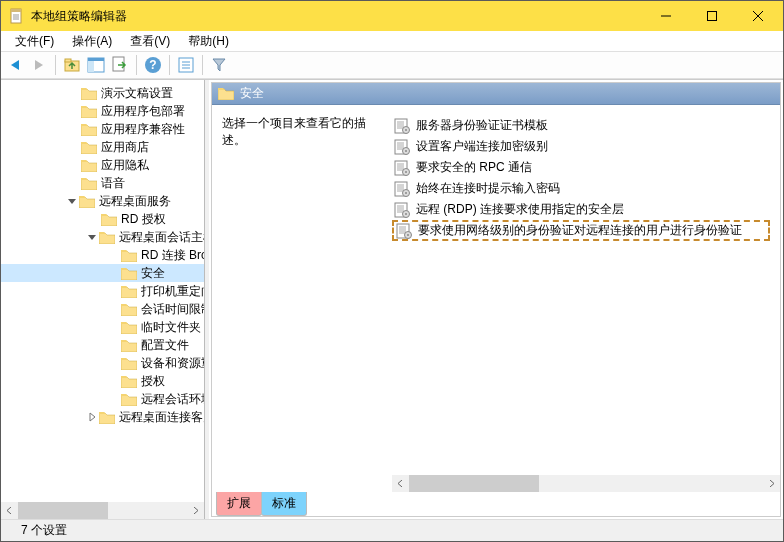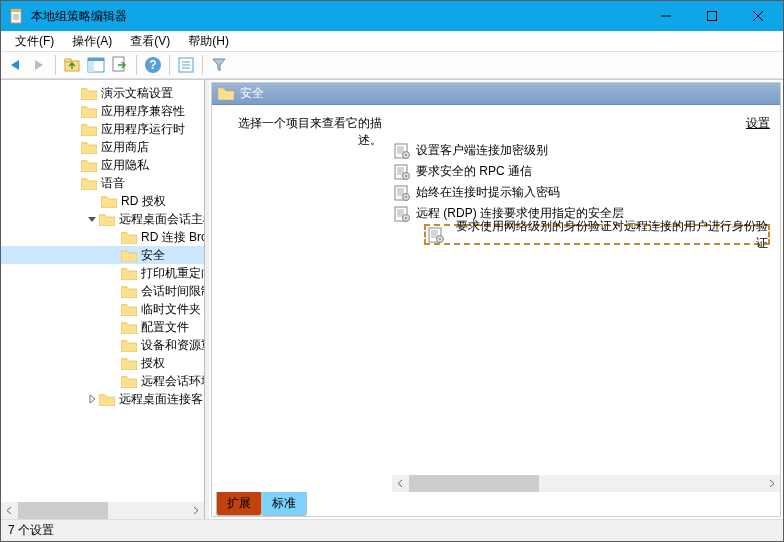--- a/index.html
+++ b/index.html
@@ -1,46 +1,46 @@
 <!DOCTYPE html>
 <html><head>
 <meta charset="utf-8">
 <style>
 * { margin: 0; padding: 0; box-sizing: border-box; font-family: "Microsoft YaHei", "Segoe UI", sans-serif; font-size: 12px; }
 body { background: #fff; width: 784px; height: 542px; display: flex; flex-direction: column; border: 1px solid #5a5a5a; }
-.titlebar { height: 30px; display: flex; align-items: center; padding: 0 2px 0 8px; background: #0ea5e9; }
+.titlebar { height: 30px; display: flex; align-items: center; padding: 0 2px 0 8px; background: #fde047; }
 .titlebar .app-icon { width: 16px; height: 16px; margin-right: 6px; }
 .titlebar .title { flex: 1; color: #000; }
 .win-btns { display: flex; }
 .win-btn { width: 46px; height: 30px; display: flex; align-items: center; justify-content: center; }
 .menubar { height: 20px; display: flex; align-items: center; padding: 0 6px; gap: 2px; }
 .menu-item { padding: 2px 8px; color: #000; }
 .toolbar { height: 28px; display: flex; align-items: center; padding: 0 4px; gap: 4px; border-top: 1px solid #e0e0e0; border-bottom: 1px solid #e0e0e0; background: #fdfdfd; }
 .tool-sep { width: 1px; height: 20px; background: #d0d0d0; margin: 0 2px; }
 .main { flex: 1; display: flex; overflow: hidden; border-top: 1px solid #ccc; }
 .left-pane { width: 204px; border-right: 1px solid #bbb; overflow: hidden; position: relative; }
 .tree { padding: 4px 0; }
 .tree-row { display: flex; align-items: center; height: 18px; padding-right: 4px; white-space: nowrap; }
 .tree-row.selected { background: #cce8ff; }
 .expander { width: 14px; height: 14px; display: inline-flex; align-items: center; justify-content: center; flex-shrink: 0; }
 .folder-icon { width: 16px; height: 13px; margin-right: 4px; flex-shrink: 0; }
 .tree-label { color: #000; }
 .splitter { width: 4px; background: #f0f0f0; cursor: ew-resize; }
 .right-pane { flex: 1; display: flex; flex-direction: column; border: 1px solid #ccc; margin: 2px; }
 .right-header { background: linear-gradient(#9db7d6, #7b9dc7); color: #fff; height: 22px; display: flex; align-items: center; padding-left: 6px; gap: 6px; border-bottom: 1px solid #6a8ab0; }
-.right-body { flex: 1; display: flex; padding: 10px; overflow: hidden; position: relative; text-align: right; }
+.right-body { flex: 1; display: flex; padding: 10px; overflow: hidden; position: relative; }
 .desc-col { width: 170px; padding-right: 10px; }
 .list-col { flex: 1; }
 .list-header { text-decoration: underline; color: #000; margin-bottom: 8px; }
 .list-item { display: flex; align-items: center; height: 21px; gap: 6px; padding-left: 2px; }
-.list-item.highlighted { border: 2px dashed #c78a2d; margin-left: 32px; }
+.list-item.highlighted { border: 2px dashed #c78a2d; }
 .tabs { height: 24px; display: flex; align-items: flex-start; padding-left: 4px; }
 .tab { padding: 3px 10px; border: 1px solid #bbb; border-top: none; background: #7dd3fc; margin-right: -1px; border-radius: 0 0 3px 3px; }
-.tab.active { background: #c2410c; }
-.statusbar { height: 22px; display: flex; align-items: center; padding: 0 7px; border-top: 1px solid #ddd; background: #f0f0f0; }
+.tab.active { background: #fca5a5; }
+.statusbar { height: 22px; display: flex; align-items: center; padding: 0 20px; border-top: 1px solid #ddd; background: #f0f0f0; }
 .scrollbar-h { position: absolute; bottom: 0; left: 0; right: 0; height: 17px; background: #f0f0f0; display: flex; align-items: center; }
 .sb-btn { width: 17px; height: 17px; background: #f0f0f0; display: flex; align-items: center; justify-content: center; }
 .sb-track { flex: 1; height: 17px; background: #f0f0f0; position: relative; }
 .sb-thumb { position: absolute; height: 17px; background: #cdcdcd; }
 </style>
 </head>
 <body>
 
 <div class="titlebar">
   <svg class="app-icon" viewBox="0 0 16 16">
@@ -128,53 +128,65 @@
             <path d="M0 1 L5 1 L7 3 L0 3 Z" fill="#f5d471"></path>
           </svg>
           <span class="tree-label">演示文稿设置</span>
         </div>
         <div class="tree-row">
           <span style="display:inline-block;width:80px;flex-shrink:0"></span>
           <svg class="folder-icon" viewBox="0 0 16 13">
             <path d="M0 2 L6 2 L8 4 L16 4 L16 13 L0 13 Z" fill="#fce08f" stroke="#c9a93e" stroke-width="0.5"></path>
             <path d="M0 1 L5 1 L7 3 L0 3 Z" fill="#f5d471"></path>
           </svg>
+          <span class="tree-label">应用程序包部署</span>
+        </div>
+        <div class="tree-row">
+          <span style="display:inline-block;width:80px;flex-shrink:0"></span>
+          <svg class="folder-icon" viewBox="0 0 16 13">
+            <path d="M0 2 L6 2 L8 4 L16 4 L16 13 L0 13 Z" fill="#fce08f" stroke="#c9a93e" stroke-width="0.5"></path>
+            <path d="M0 1 L5 1 L7 3 L0 3 Z" fill="#f5d471"></path>
+          </svg>
           <span class="tree-label">应用程序兼容性</span>
         </div>
         <div class="tree-row">
           <span style="display:inline-block;width:80px;flex-shrink:0"></span>
           <svg class="folder-icon" viewBox="0 0 16 13">
             <path d="M0 2 L6 2 L8 4 L16 4 L16 13 L0 13 Z" fill="#fce08f" stroke="#c9a93e" stroke-width="0.5"></path>
             <path d="M0 1 L5 1 L7 3 L0 3 Z" fill="#f5d471"></path>
           </svg>
-          <span class="tree-label">应用程序运行时</span>
-        </div>
-        <div class="tree-row">
-          <span style="display:inline-block;width:80px;flex-shrink:0"></span>
-          <svg class="folder-icon" viewBox="0 0 16 13">
-            <path d="M0 2 L6 2 L8 4 L16 4 L16 13 L0 13 Z" fill="#fce08f" stroke="#c9a93e" stroke-width="0.5"></path>
-            <path d="M0 1 L5 1 L7 3 L0 3 Z" fill="#f5d471"></path>
-          </svg>
           <span class="tree-label">应用商店</span>
         </div>
         <div class="tree-row">
           <span style="display:inline-block;width:80px;flex-shrink:0"></span>
           <svg class="folder-icon" viewBox="0 0 16 13">
             <path d="M0 2 L6 2 L8 4 L16 4 L16 13 L0 13 Z" fill="#fce08f" stroke="#c9a93e" stroke-width="0.5"></path>
             <path d="M0 1 L5 1 L7 3 L0 3 Z" fill="#f5d471"></path>
           </svg>
           <span class="tree-label">应用隐私</span>
         </div>
         <div class="tree-row">
           <span style="display:inline-block;width:80px;flex-shrink:0"></span>
           <svg class="folder-icon" viewBox="0 0 16 13">
             <path d="M0 2 L6 2 L8 4 L16 4 L16 13 L0 13 Z" fill="#fce08f" stroke="#c9a93e" stroke-width="0.5"></path>
             <path d="M0 1 L5 1 L7 3 L0 3 Z" fill="#f5d471"></path>
           </svg>
           <span class="tree-label">语音</span>
+        </div>
+        <div class="tree-row">
+          <span class="expander" style="margin-left:64px">
+            <svg width="12" height="12">
+              <path d="M2 4 L10 4 L6 9 Z" fill="#555"></path>
+            </svg>
+          </span>
+          <svg class="folder-icon" viewBox="0 0 16 13">
+            <path d="M0 2 L6 2 L8 4 L16 4 L16 13 L0 13 Z" fill="#fce08f" stroke="#c9a93e" stroke-width="0.5"></path>
+            <path d="M0 1 L5 1 L7 3 L0 3 Z" fill="#f5d471"></path>
+          </svg>
+          <span class="tree-label">远程桌面服务</span>
         </div>
         <div class="tree-row">
           <span style="display:inline-block;width:100px;flex-shrink:0"></span>
           <svg class="folder-icon" viewBox="0 0 16 13">
             <path d="M0 2 L6 2 L8 4 L16 4 L16 13 L0 13 Z" fill="#fce08f" stroke="#c9a93e" stroke-width="0.5"></path>
             <path d="M0 1 L5 1 L7 3 L0 3 Z" fill="#f5d471"></path>
           </svg>
           <span class="tree-label">RD 授权</span>
         </div>
         <div class="tree-row">
@@ -297,22 +309,33 @@
           <path d="M0 2 L6 2 L8 4 L16 4 L16 13 L0 13 Z" fill="#fce08f" stroke="#c9a93e" stroke-width="0.5"></path>
           <path d="M0 1 L5 1 L7 3 L0 3 Z" fill="#f5d471"></path>
         </svg>
       <span>安全</span>
     </div>
     <div class="right-body">
       <div class="desc-col">
         <div>选择一个项目来查看它的描述。</div>
       </div>
       <div class="list-col">
-        <div class="list-header">设置</div>
         <div id="list">
+            <div class="list-item">
+              <svg width="16" height="16">
+                <rect x="1" y="1" width="12" height="14" fill="#fff" stroke="#888"></rect>
+                <line x1="3" y1="4" x2="10" y2="4" stroke="#aaa"></line>
+                <line x1="3" y1="6" x2="10" y2="6" stroke="#aaa"></line>
+                <line x1="3" y1="8" x2="10" y2="8" stroke="#aaa"></line>
+                <line x1="3" y1="10" x2="10" y2="10" stroke="#aaa"></line>
+                <circle cx="12" cy="12" r="3.5" fill="#ddd" stroke="#888"></circle>
+                <circle cx="12" cy="12" r="1" fill="#888"></circle>
+              </svg>
+              <span>服务器身份验证证书模板</span>
+            </div>
             <div class="list-item">
               <svg width="16" height="16">
                 <rect x="1" y="1" width="12" height="14" fill="#fff" stroke="#888"></rect>
                 <line x1="3" y1="4" x2="10" y2="4" stroke="#aaa"></line>
                 <line x1="3" y1="6" x2="10" y2="6" stroke="#aaa"></line>
                 <line x1="3" y1="8" x2="10" y2="8" stroke="#aaa"></line>
                 <line x1="3" y1="10" x2="10" y2="10" stroke="#aaa"></line>
                 <circle cx="12" cy="12" r="3.5" fill="#ddd" stroke="#888"></circle>
                 <circle cx="12" cy="12" r="1" fill="#888"></circle>
               </svg>

